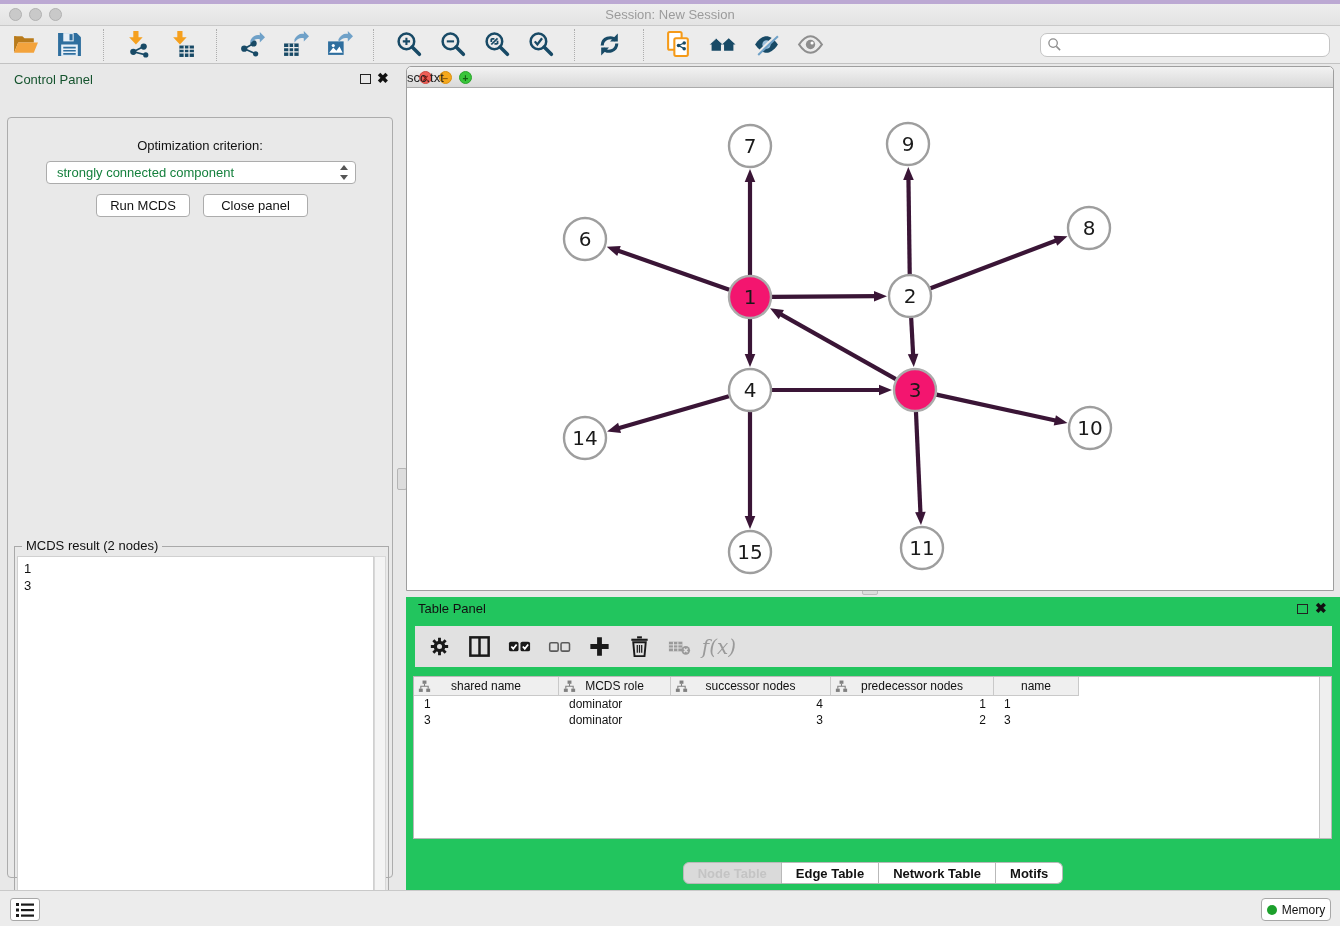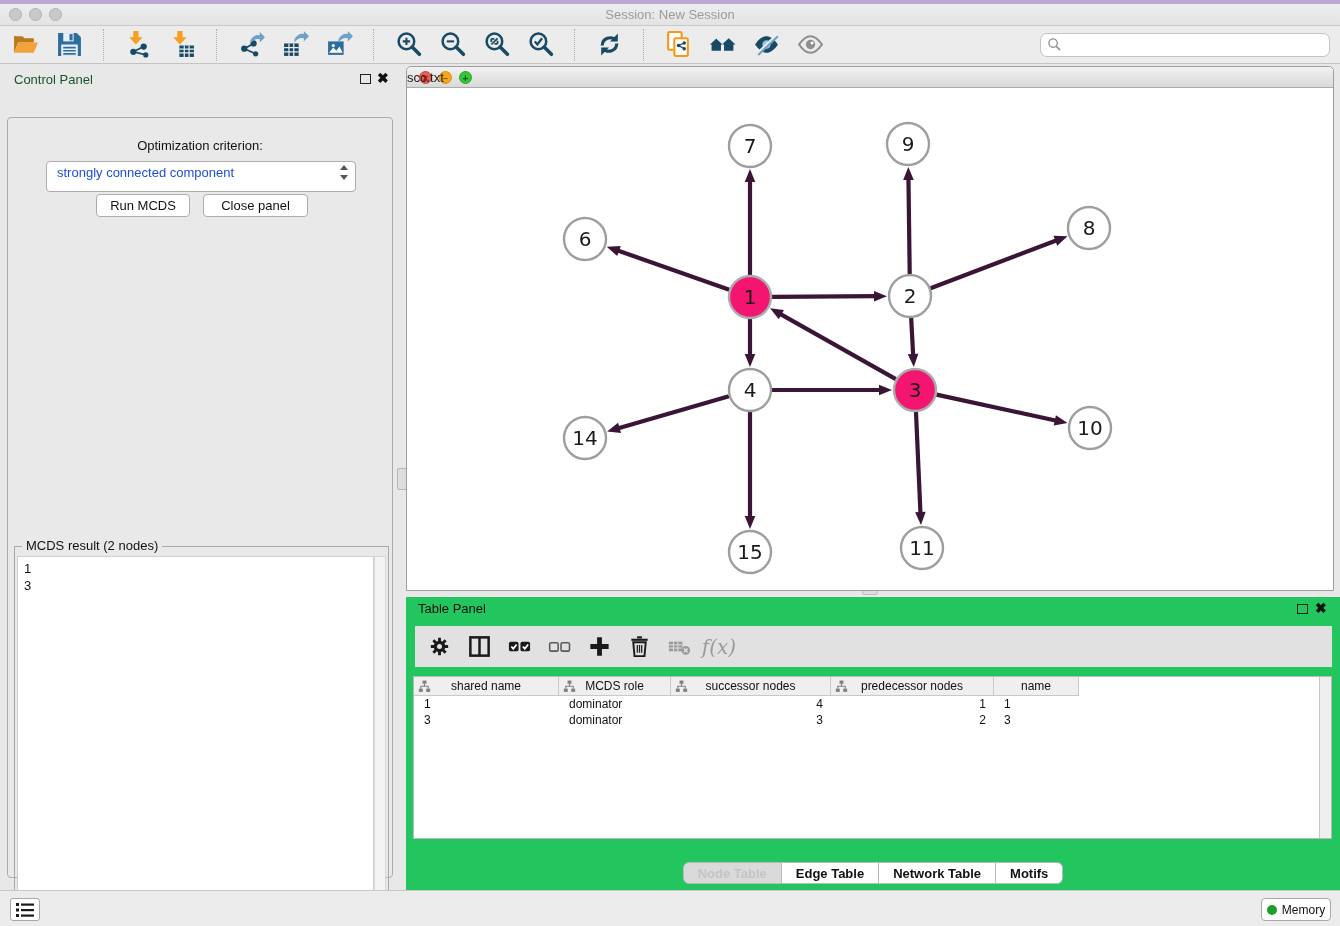--- a/index.html
+++ b/index.html
@@ -30,22 +30,22 @@
   .panel-close { position:absolute; top:4px; font-size:14px; font-weight:bold; color:#111; }
   #cp-tabs { position:absolute; left:0; top:31px; width:100%; display:flex; justify-content:center; z-index:2; }
   .tab { height:21px; line-height:20px; padding:0 15px; font-size:13px; background:#FFF; color:#111;
     border:1px solid #A8A8A8; border-left:none; }
   .tab:first-child { border-left:1px solid #A8A8A8; border-top-left-radius:6px; }
   .tab:last-child { border-top-right-radius:6px; }
   .tab.selected { background:#DBDBDB; color:#BFBFBF; border-color:#C2C2C2; }
   #cp-box { position:absolute; left:7px; top:51px; width:386px; height:761px; background:#E9E9E9;
     border:1px solid #ACACAC; border-radius:4px; }
   #opt-label { position:absolute; left:0; top:20px; width:100%; text-align:center; font-size:13px; color:#111; }
-  #criterion-select { position:absolute; left:38px; top:43px; width:310px; height:31px; background:#FFF;
-    border:1px solid #ACACAC; border-radius:4px; font-size:13px; color:#1d4ed8; line-height:21px; padding-left:10px; }
+  #criterion-select { position:absolute; left:38px; top:43px; width:310px; height:23px; background:#FFF;
+    border:1px solid #ACACAC; border-radius:4px; font-size:13px; color:#15803d; line-height:21px; padding-left:10px; }
   #criterion-stepper { position:absolute; right:4px; top:2px; width:14px; height:17px; }
   .cp-btn { position:absolute; top:76px; height:23px; background:#FFF; border:1px solid #ACACAC; border-radius:4px;
     font-size:13px; color:#111; text-align:center; line-height:21px; }
   #run-btn { left:88px; width:94px; }
   #close-btn { left:195px; width:105px; }
   #result-group { position:absolute; left:6px; top:428px; width:375px; height:377px; border:1px solid #A9A9A9; }
   #result-legend { position:absolute; left:7px; top:-9px; background:#E9E9E9; padding:0 4px; font-size:13px; color:#111; }
   #result-area { position:absolute; left:2px; top:9px; right:14px; bottom:2px; background:#FFF; border:1px solid #D0D0D0;
     font-size:13px; color:#111; line-height:17px; padding:3px 0 0 6px; white-space:pre; }
   #result-scroll { position:absolute; top:9px; right:2px; bottom:2px; width:12px; background:#F4F4F4; border:1px solid #D8D8D8; }

